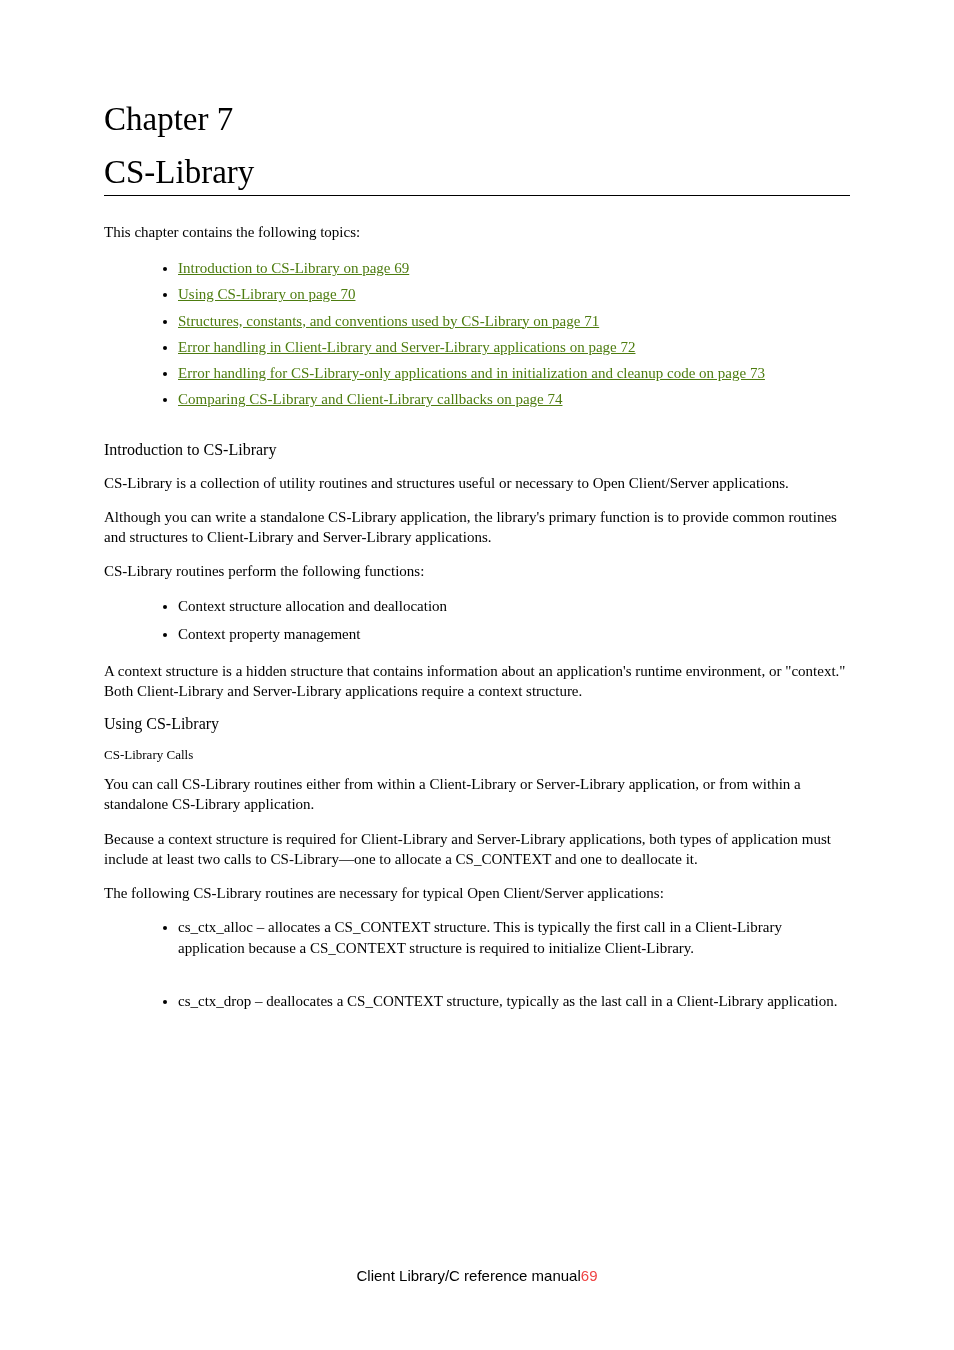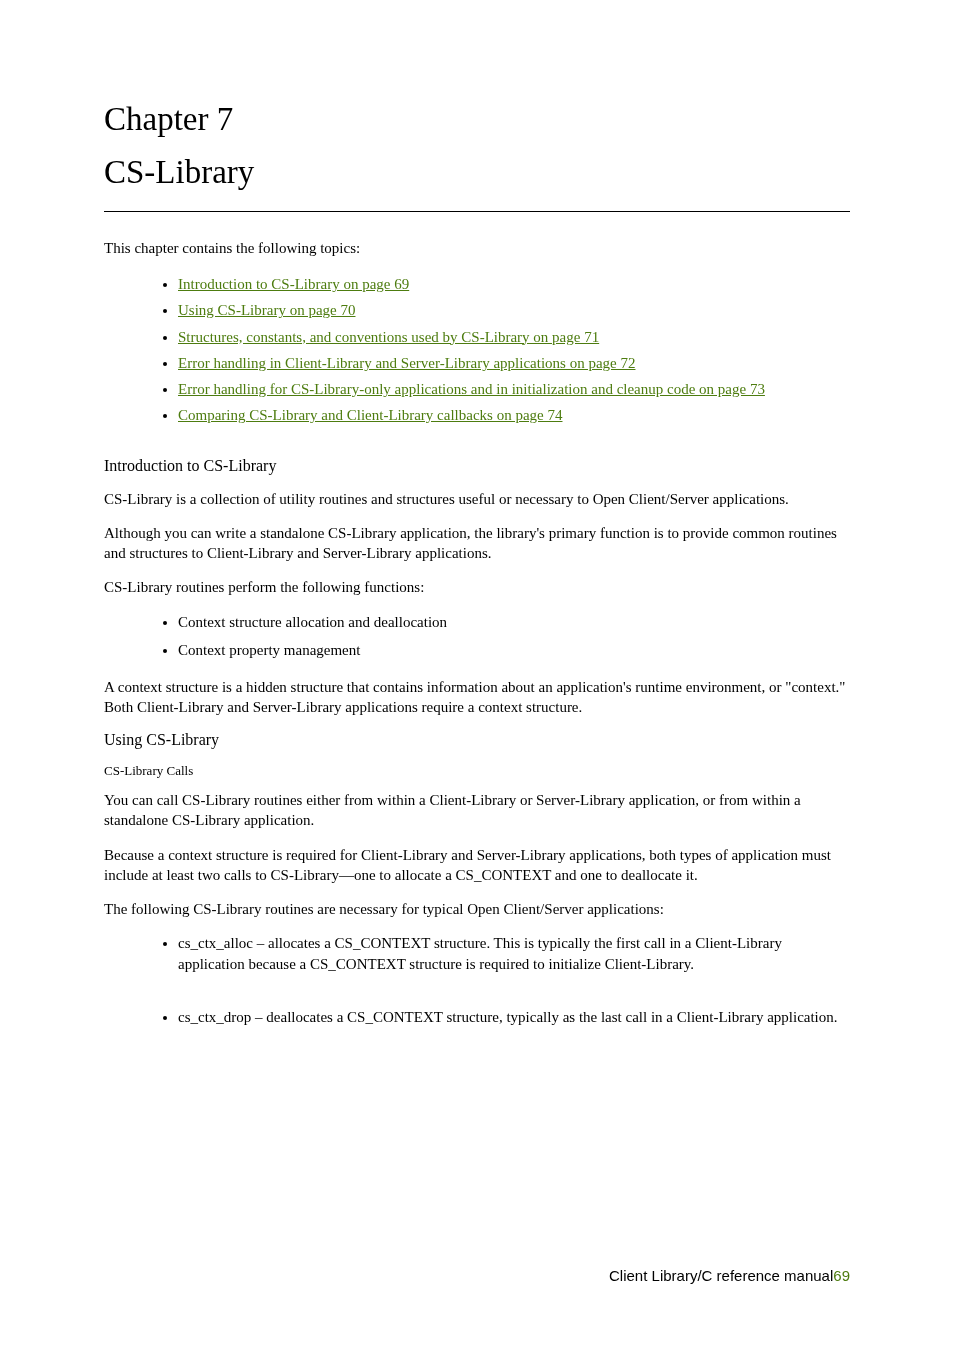--- a/index.html
+++ b/index.html
@@ -13,21 +13,21 @@
       position: relative;
     }
     .chapter-label {
       font-size: 33px;
       font-weight: normal;
       margin-bottom: 16px;
     }
     .chapter-title {
       font-size: 33px;
       font-weight: normal;
-      margin-bottom: 20px;
+      margin-bottom: 4px;
     }
     hr.rule {
       border: none;
       border-top: 1.5px solid #000000;
       margin-bottom: 28px;
     }
     .lead-in {
       font-size: 15px;
       margin-bottom: 14px;
     }
@@ -77,29 +77,29 @@
     }
     ul.bullets.spaced li:last-child {
       margin-bottom: 10px;
     }
     .footer {
       position: absolute;
       bottom: 66px;
       left: 104px;
       right: 104px;
       display: flex;
-      justify-content: flex-end;
+      justify-content: center;
       font-size: 15px;
       font-family: Arial, Helvetica, sans-serif;
     }
     .footer .left {
       color: #000000;
     }
     .footer .right {
-      color: #4d7c0f;
+      color: #ef4444;
     }
   </style>
 </head>
 <body>
 
 <div class="chapter-label">Chapter   7</div>
 <div class="chapter-title">CS-Library</div>
 <hr class="rule">
 
 <p class="lead-in">This chapter contains the following topics:</p>

